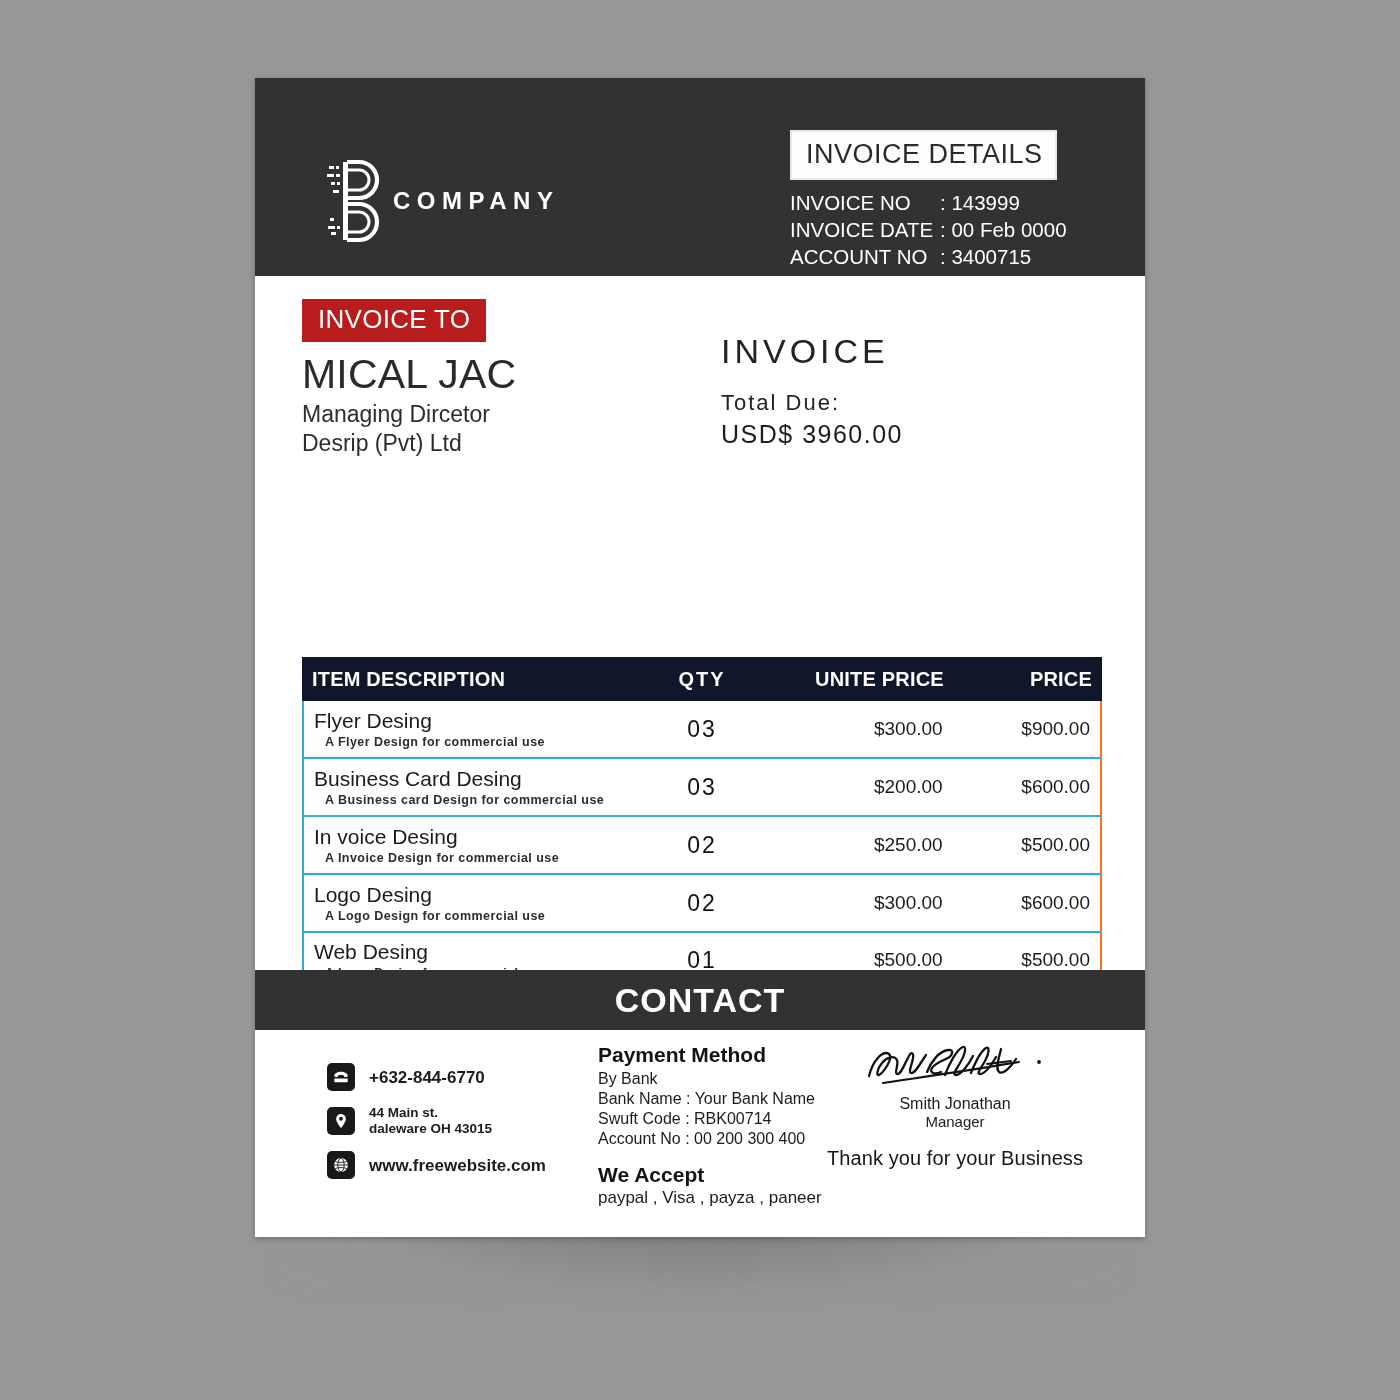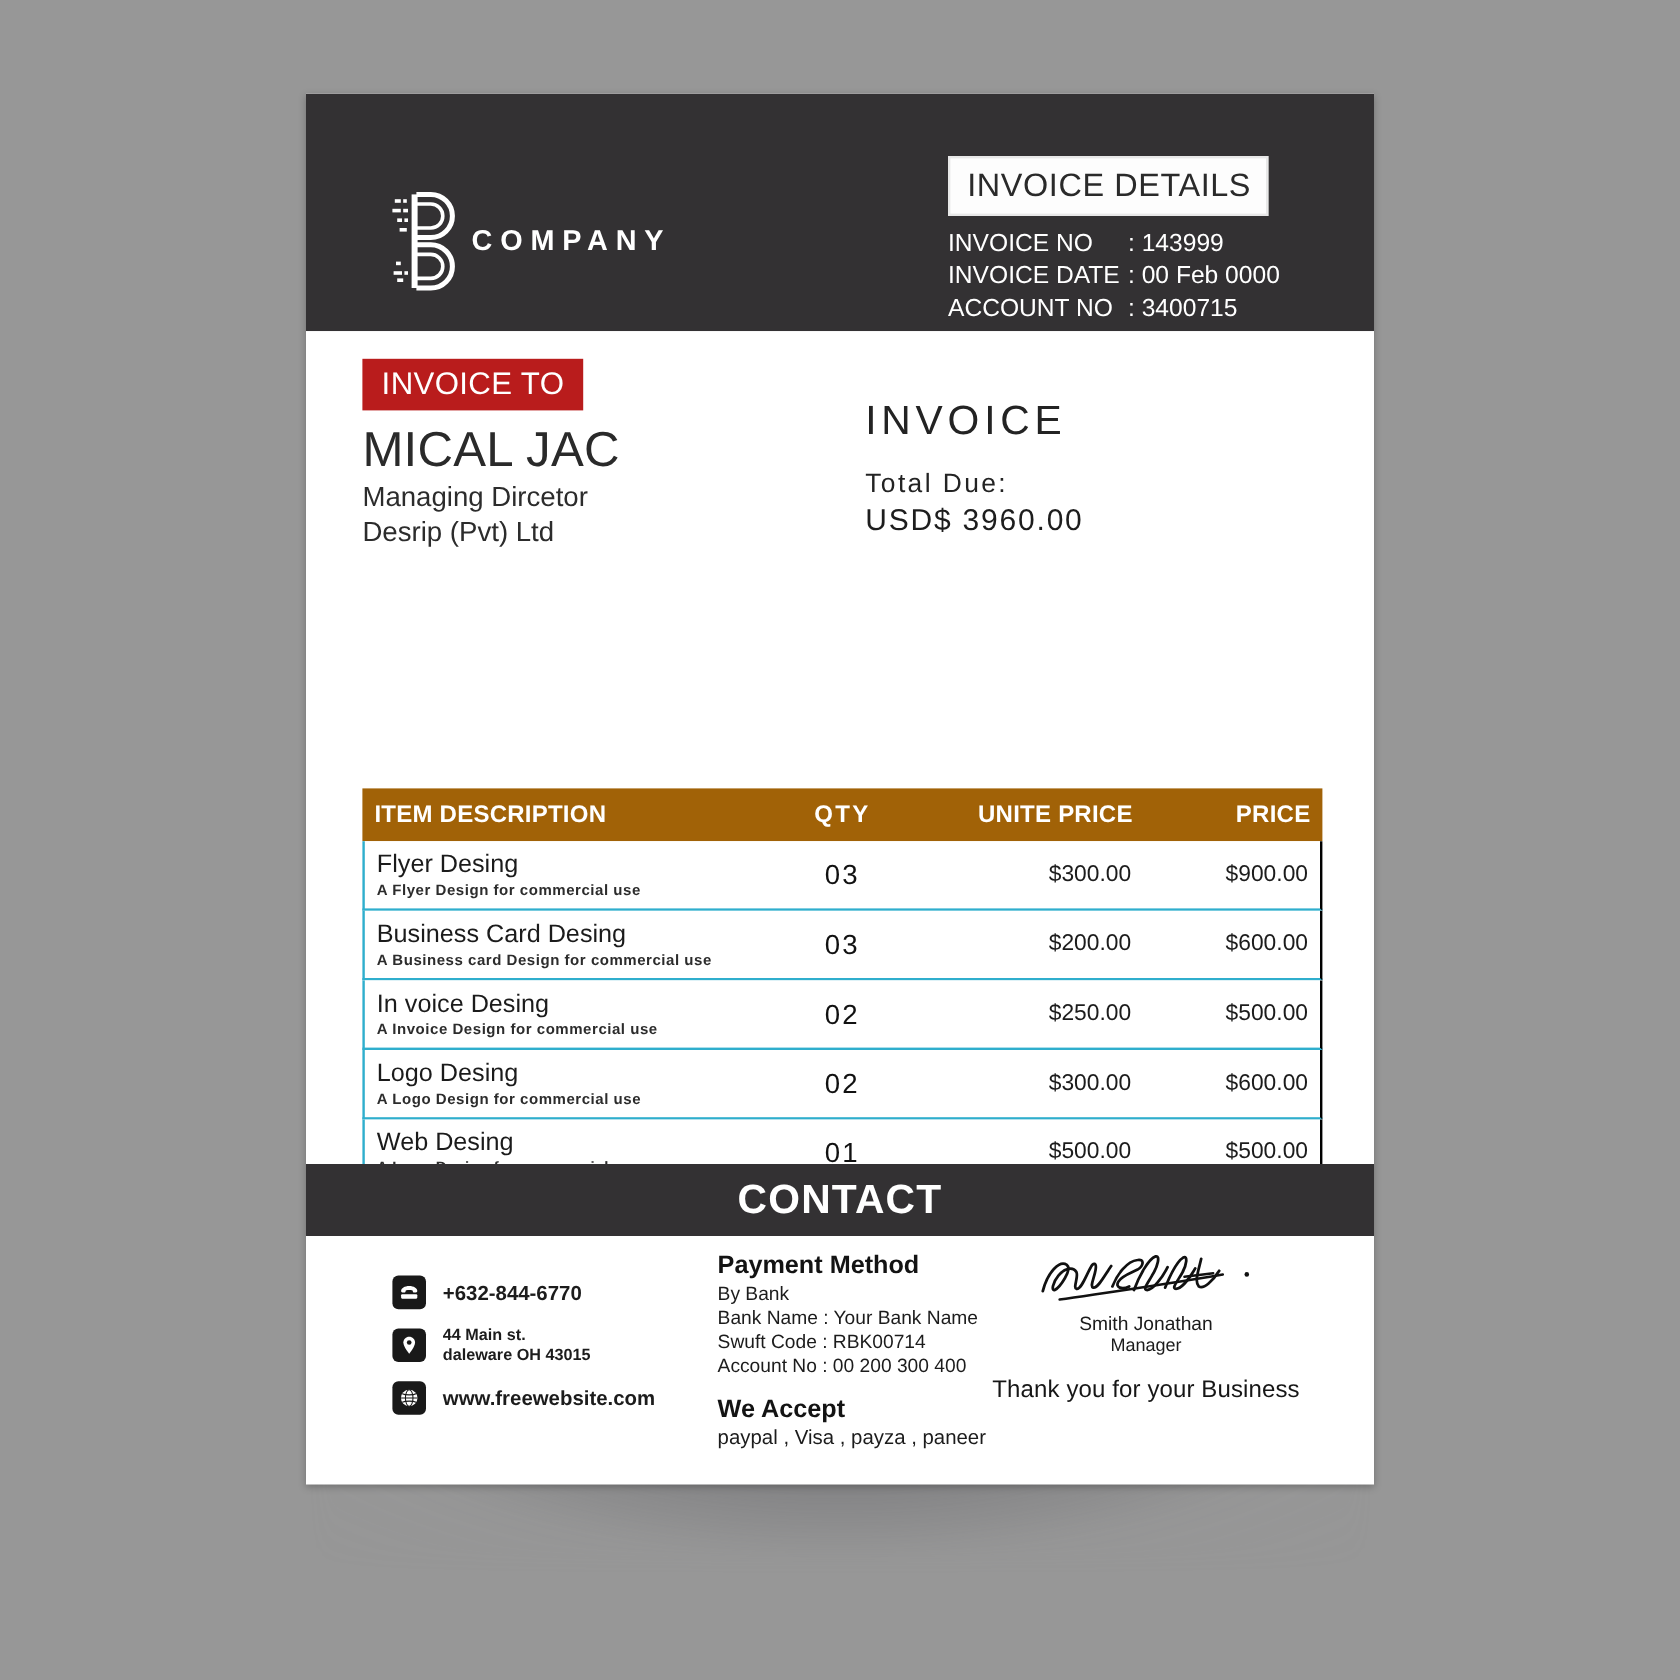--- a/index.html
+++ b/index.html
@@ -157,55 +157,56 @@
   
   .table-wrap {
     position: absolute;
     left: 47px;
     top: 381px;
     width: 800px;
   }
   .thead {
     display: flex;
     align-items: center;
-    background: #a16207;
+    background: #0f172a;
     height: 44px;
     color: #ffffff;
   }
   .th {
     font-size: 20px;
     font-weight: bold;
     letter-spacing: 0.2px;
   }
   .c-desc  { width: 340px; padding-left: 10px; }
   .c-qty   { width: 110px; text-align: center; letter-spacing: 2px; }
   .c-unit  { width: 190px; text-align: right; }
   .c-price { width: 150px; text-align: right; padding-right: 10px; }
 
   .trow {
     display: flex;
     align-items: center;
     height: 58px;
     background: #ffffff;
     border-left: 2px solid #2FAECD;
-    border-right: 2px solid #000000;
+    border-right: 2px solid #f97316;
     border-bottom: 2px solid #2FAECD;
     box-sizing: border-box;
   }
   .trow.last { border-bottom-width: 4px; }
 
   .td { font-size: 19px; color: #1c1c1c; }
   .item-title { font-size: 21px; color: #1b1b1b; line-height: 24px; }
   .item-sub {
     font-size: 12.5px;
     color: #2c2c2c;
     font-weight: bold;
     letter-spacing: 0.45px;
     line-height: 16px;
     margin-top: 1px;
+    margin-left: 11px;
   }
   .qty-val { font-size: 23px; letter-spacing: 2px; color:#111; }
 
   
   .totals {
     position: absolute;
     left: 449px;
     top: 720px;
     width: 398px;
     border: 2px solid #2FAECD;

